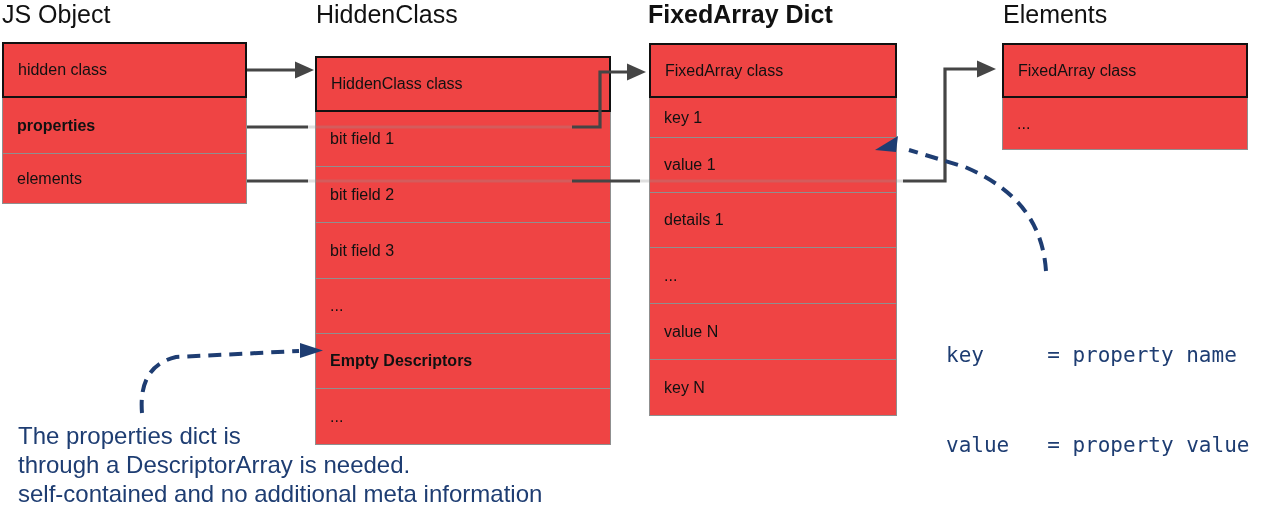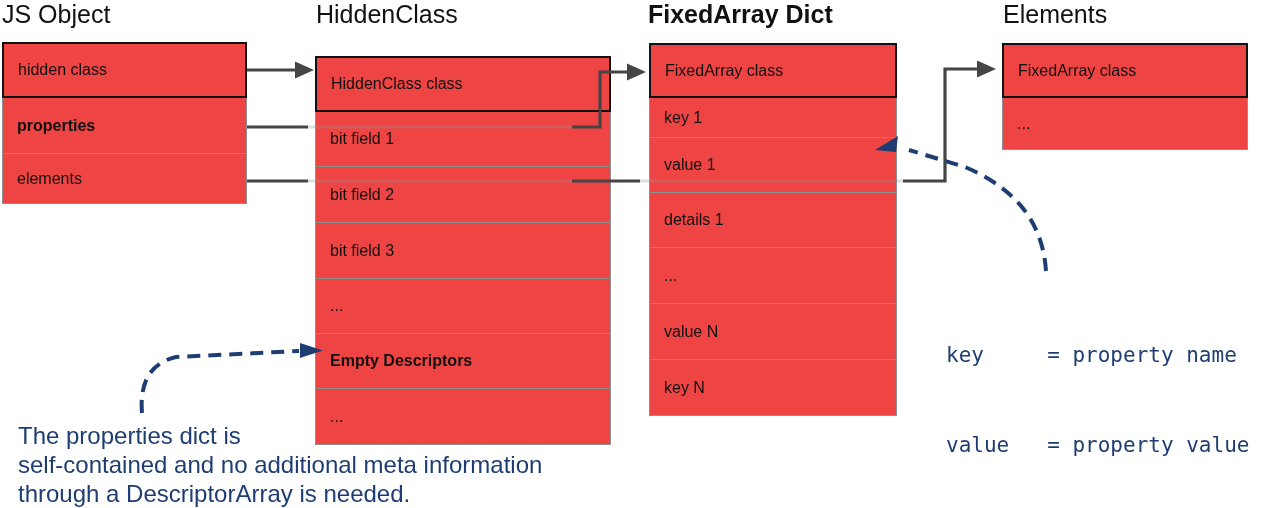--- a/index.html
+++ b/index.html
@@ -146,22 +146,22 @@
     </g>
 
     <g>
       <path class="s-dash" d="M1046,271 C1043,227 1021,191 965,167 L909,150"></path>
       <polygon class="s-navy-fill" points="875,150 898,136 896,152"></polygon>
     </g>
   </svg>
 
   <div class="note-left">
     <div>The properties dict is</div>
+    <div>through a DescriptorArray is needed.</div>
     <div>self-contained and no additional meta information</div>
-    <div>through a DescriptorArray is needed.</div>
   </div>
 
   <div class="note-right">
     <div class="nr-code">
       <div>key     = property name</div>
       <div>value   = property value</div>
       
       
       
     </div>

